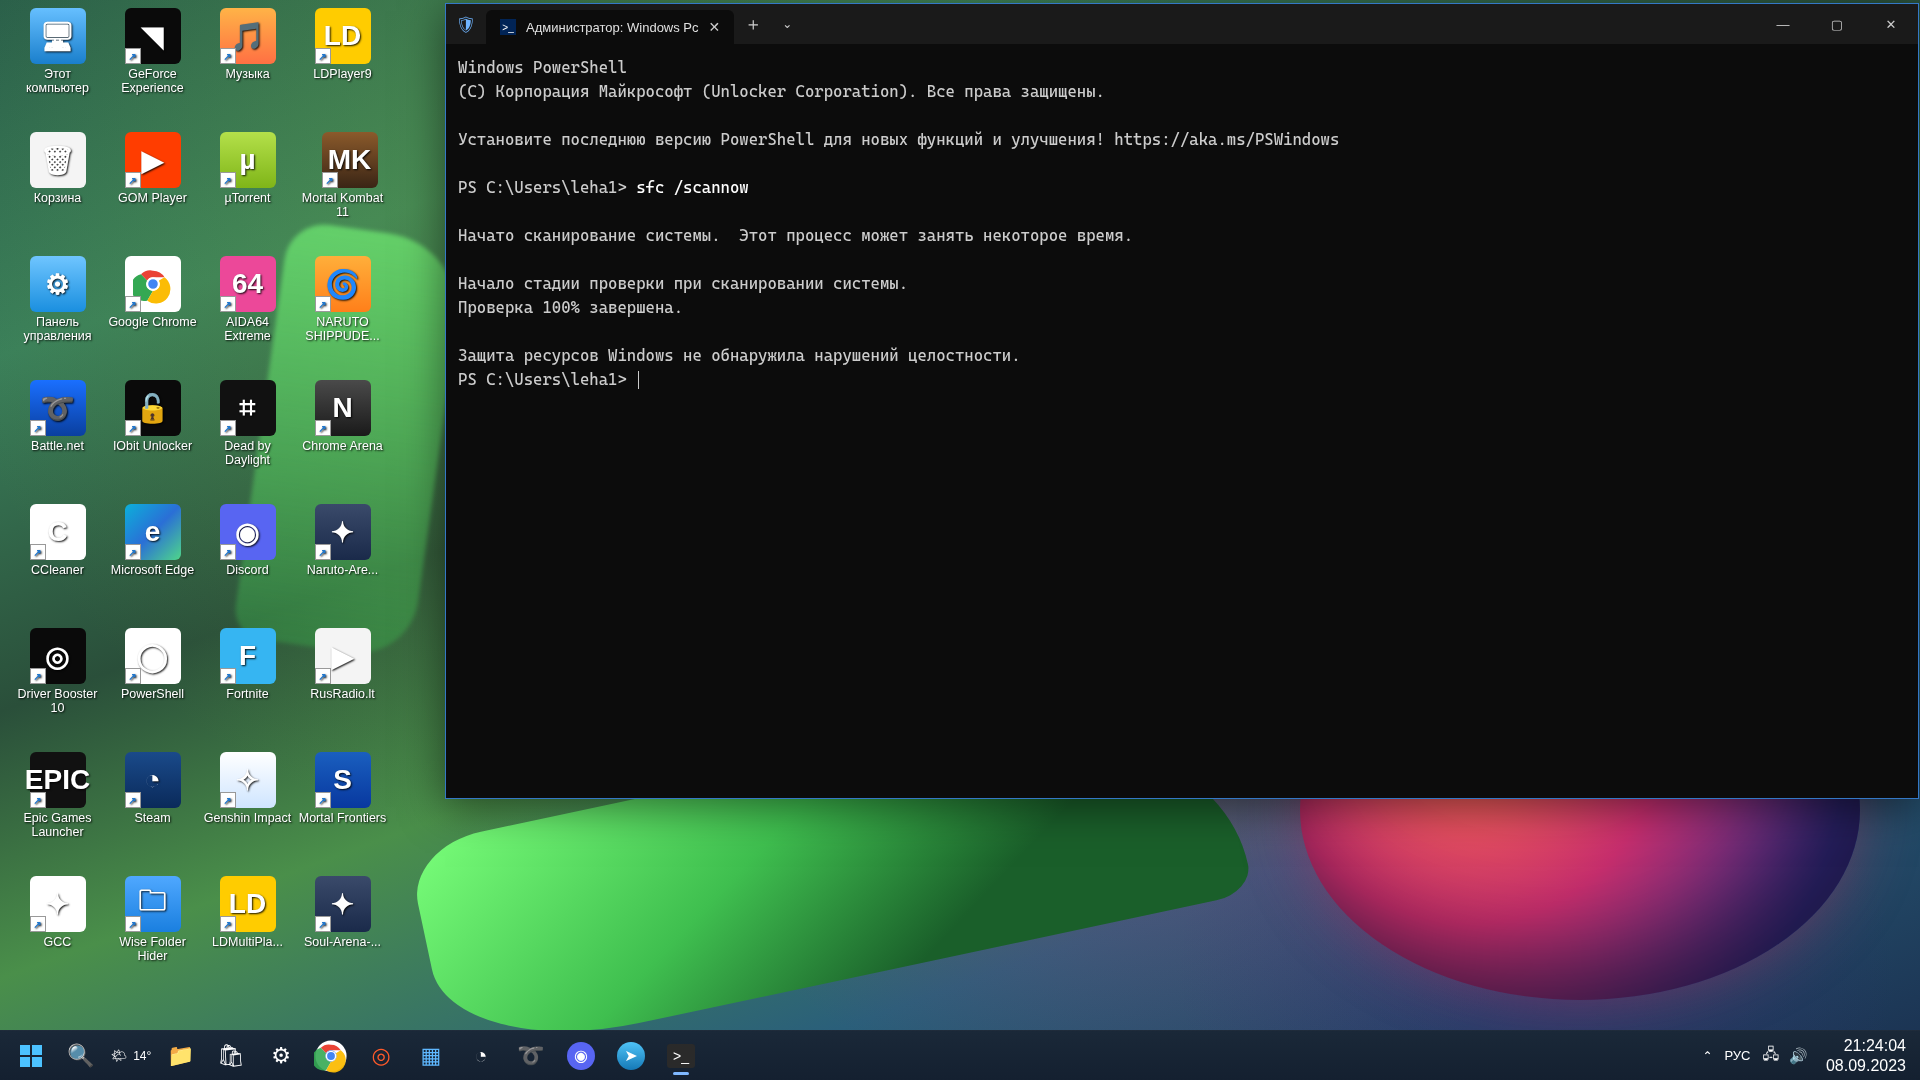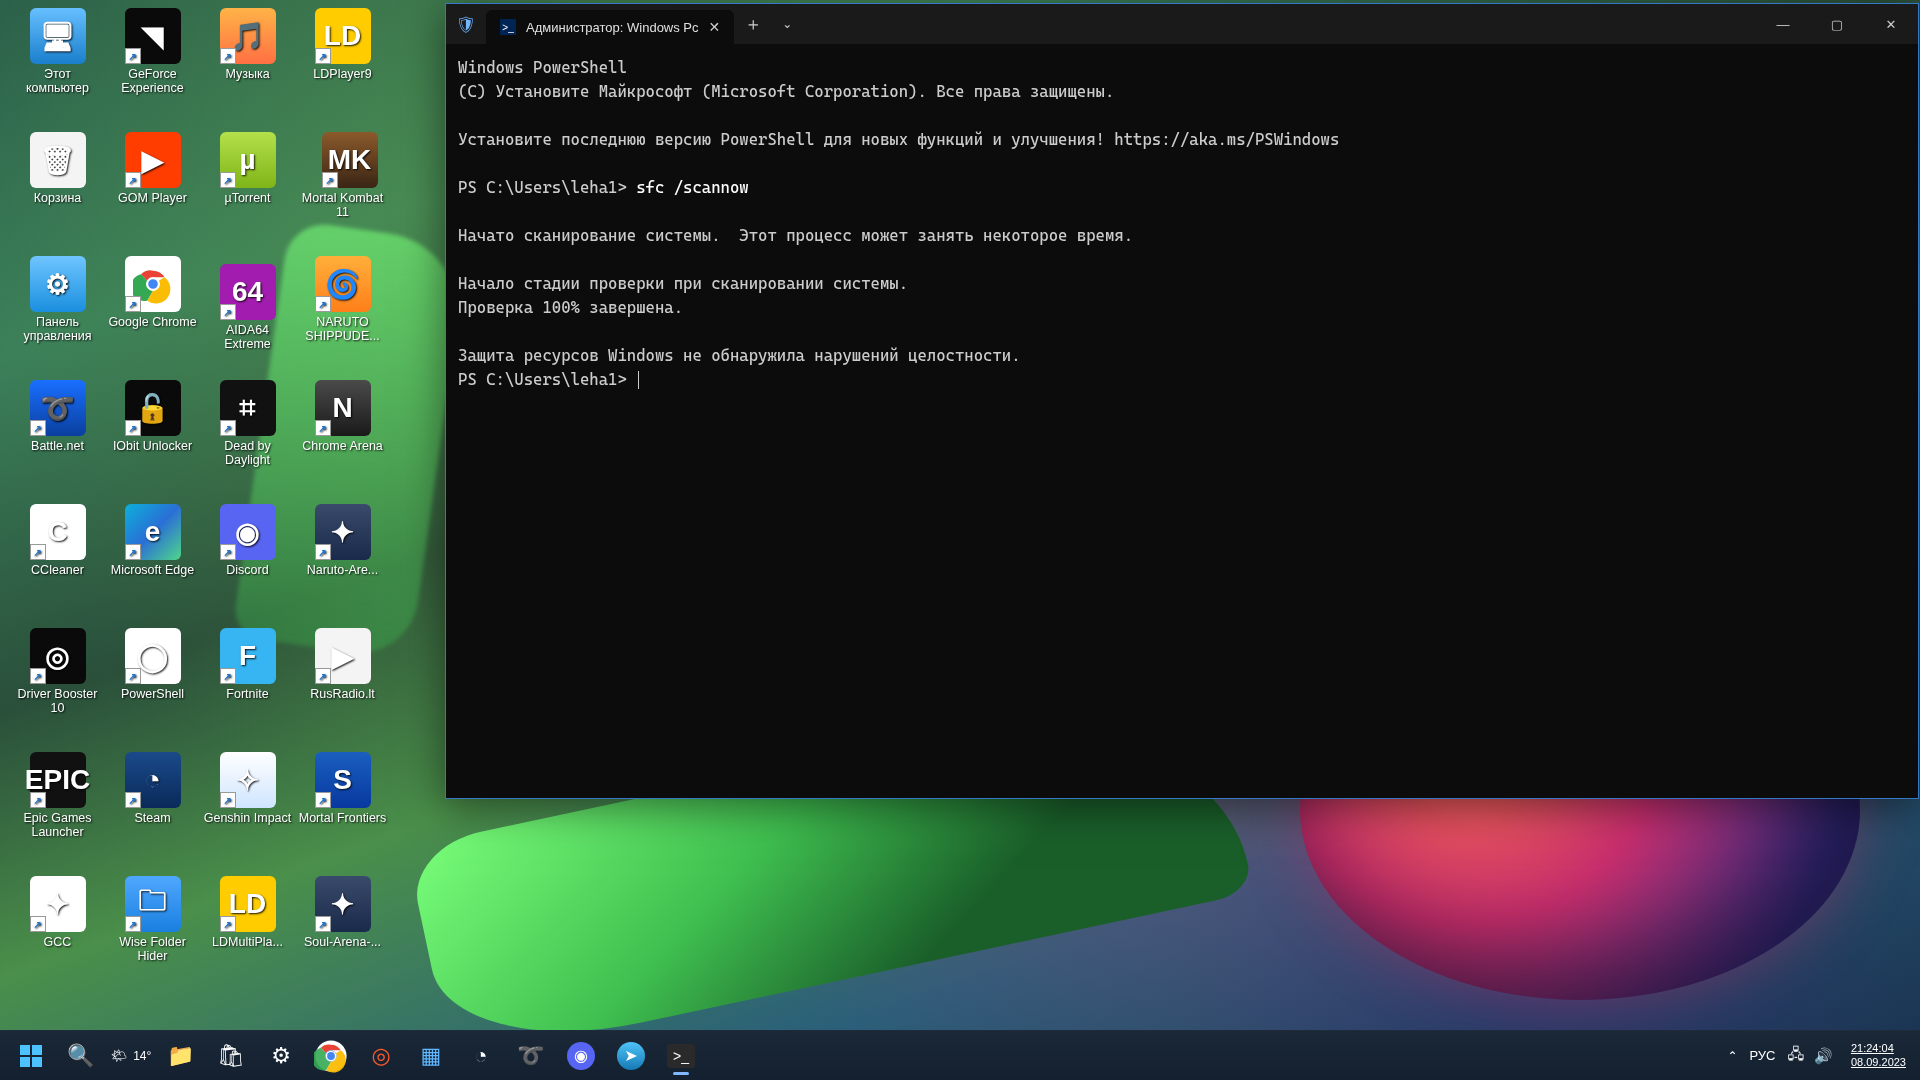--- a/index.html
+++ b/index.html
@@ -71,21 +71,21 @@
 .i-nvidia { background: #0a0a0a; color: #76b900; }
 .i-music { background: linear-gradient(#ffb347,#ff7043); }
 .i-ld { background: #ffcc00; color:#333; }
 .i-tg { background: linear-gradient(#4fc3f7,#1579b6); }
 .i-bin { background: #f4f4f4; color:#666; }
 .i-gom { background: #ff3d00; }
 .i-ut { background: linear-gradient(#b4e04a,#7fb518); color:#3a5a0a;}
 .i-mk { background: linear-gradient(#8b5a2b,#3a2515); font-size:18px;margin-left:14px;}
 .i-panel { background: linear-gradient(#6fc5ff,#1a8fdf); }
 .i-chrome { background:#fff; }
-.i-aida { background:#a21caf; font-size:22px;margin-top:8px; }
+.i-aida { background:#ec4899; font-size:22px; }
 .i-naruto { background:linear-gradient(#ffaf3a,#ff7f1a); font-size:18px;}
 .i-bnet { background:linear-gradient(#1a6fff,#0a3f9f); }
 .i-iobit { background:#0a0a0a; color:#ffaf1a; font-size:18px;}
 .i-dbd { background:#111; font-size:16px;}
 .i-narena { background:linear-gradient(#4a4a4a,#1a1a1a); font-size:16px;}
 .i-cc { background:#fff; color:#d4283c;}
 .i-edge { background:linear-gradient(135deg,#0cb0da,#2a6fd6,#4fd68a);}
 .i-discord { background:#5865f2;}
 .i-narena2 { background:linear-gradient(#3a4a6a,#1a2a4a); font-size:16px;}
 .i-db { background:#0a0a0a; color:#ff4f1a;}
@@ -158,21 +158,21 @@
 }
 .tb-btn.active::after {
   content:""; position:absolute; bottom:2px; left:50%; transform:translateX(-50%);
   width:16px; height:3px; background:#7fb8ff; border-radius:2px;
 }
 .tb-glyph { font-size:22px; }
 .tb-weather { display:flex; flex-direction:row; align-items:center; gap:6px; padding:0 8px;}
 .tb-weather .temp { font-size:12px; line-height:1; }
 .taskbar .tb-right { margin-left:auto; display:flex; align-items:center; gap:12px; padding-right:6px;}
 .tb-right .sys { display:flex; align-items:center; gap:10px; font-size:15px;}
-.tb-clock { text-align:left; font-size:11px; line-height:1.25; padding-left:6px;text-decoration:underline;}
+.tb-clock { text-align:right; font-size:16px; line-height:1.25; padding-left:6px;}
 
 
 .chrome-svg { width:34px; height:34px; }
 </style>
 </head>
 <body>
 
 <div class="wallpaper">
     <div class="wp-accent"></div>
   </div>
@@ -331,21 +331,21 @@
       <div class="tab-close">✕</div>
     </div>
     <div class="add-tab">＋</div>
     <div class="chev">⌄</div>
     <div class="spacer"></div>
     <div class="winbtn">—</div>
     <div class="winbtn">▢</div>
     <div class="winbtn close">✕</div>
   </div>
   <div class="term-body"><span>Windows PowerShell</span>
-<span>(C) Установите Майкрософт (Microsoft Corporation). Все права защищены.</span>
+<span>(C) Корпорация Майкрософт (Unlocker Corporation). Все права защищены.</span>
 
 <span>Установите последнюю версию PowerShell для новых функций и улучшения! https://aka.ms/PSWindows</span>
 
 <span>PS C:\Users\leha1&gt;</span> <span class="cmd">sfc /scannow</span>
 
 <span>Начато сканирование системы.  Этот процесс может занять некоторое время.</span>
 
 <span>Начало стадии проверки при сканировании системы.</span>
 <span>Проверка 100% завершена.</span>
 

